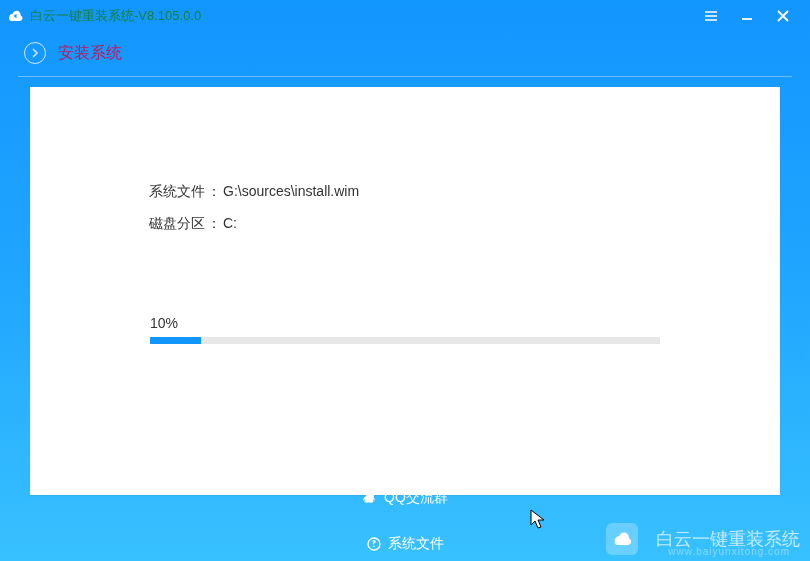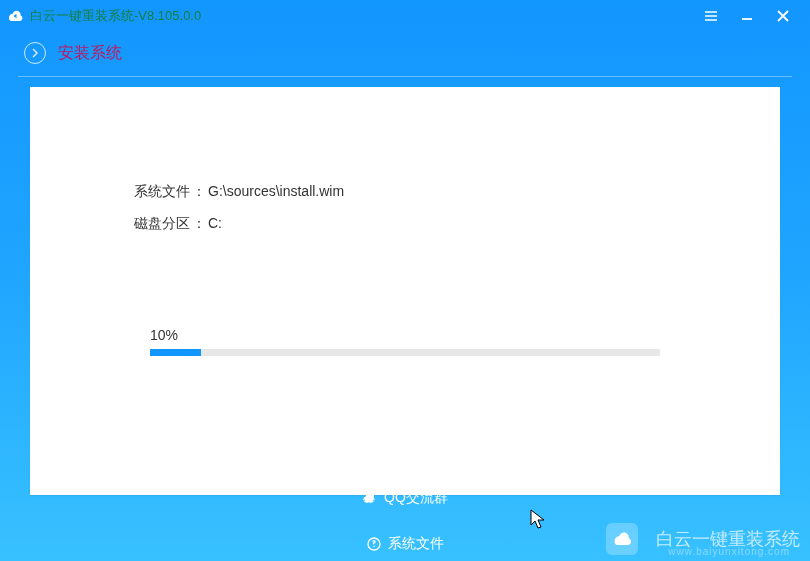--- a/index.html
+++ b/index.html
@@ -30,29 +30,29 @@
     }
     .divider {
       height: 1px; background: rgba(255,255,255,0.35);
       margin: 0 18px;
     }
     .panel {
       background: #fff; margin: 10px 30px 0; height: 408px;
       position: relative; box-shadow: 0 1px 1px rgba(0,0,0,0.05);
     }
     .info-block {
-      position: absolute; left: 104px; top: 96px;
+      position: absolute; left: 119px; top: 96px;
       font-size: 14px; color: #333;
     }
     .info-row { margin-bottom: 14px; }
     .info-label { display: inline; }
     .info-sep { display: inline; margin: 0 2px; }
     .info-val { display: inline; }
     .progress-area {
-      position: absolute; left: 120px; right: 120px; top: 240px;
+      position: absolute; left: 120px; right: 120px; top: 228px;
     }
     .progress-pct { font-size: 14px; color: #333; margin-bottom: 6px; }
     .progress-track {
       height: 7px; background: #e7e7e7; position: relative; border-radius: 1px;
     }
     .progress-fill {
       height: 100%; background: #1296ff; width: 10%;
     }
     .cursor {
       position: absolute; left: 500px; top: 422px; width: 16px; height: 22px; pointer-events:none;

